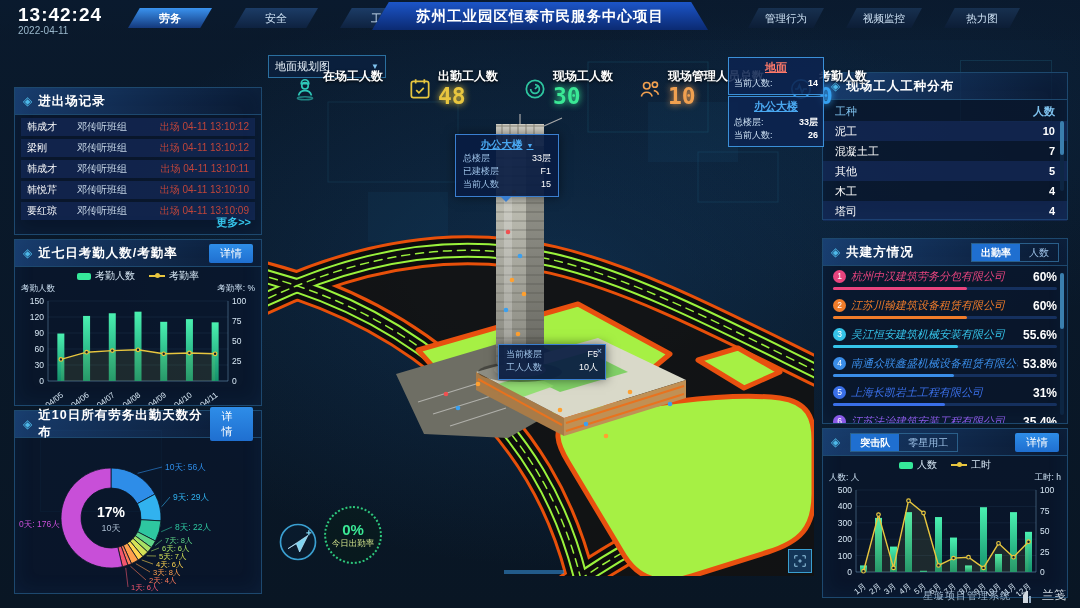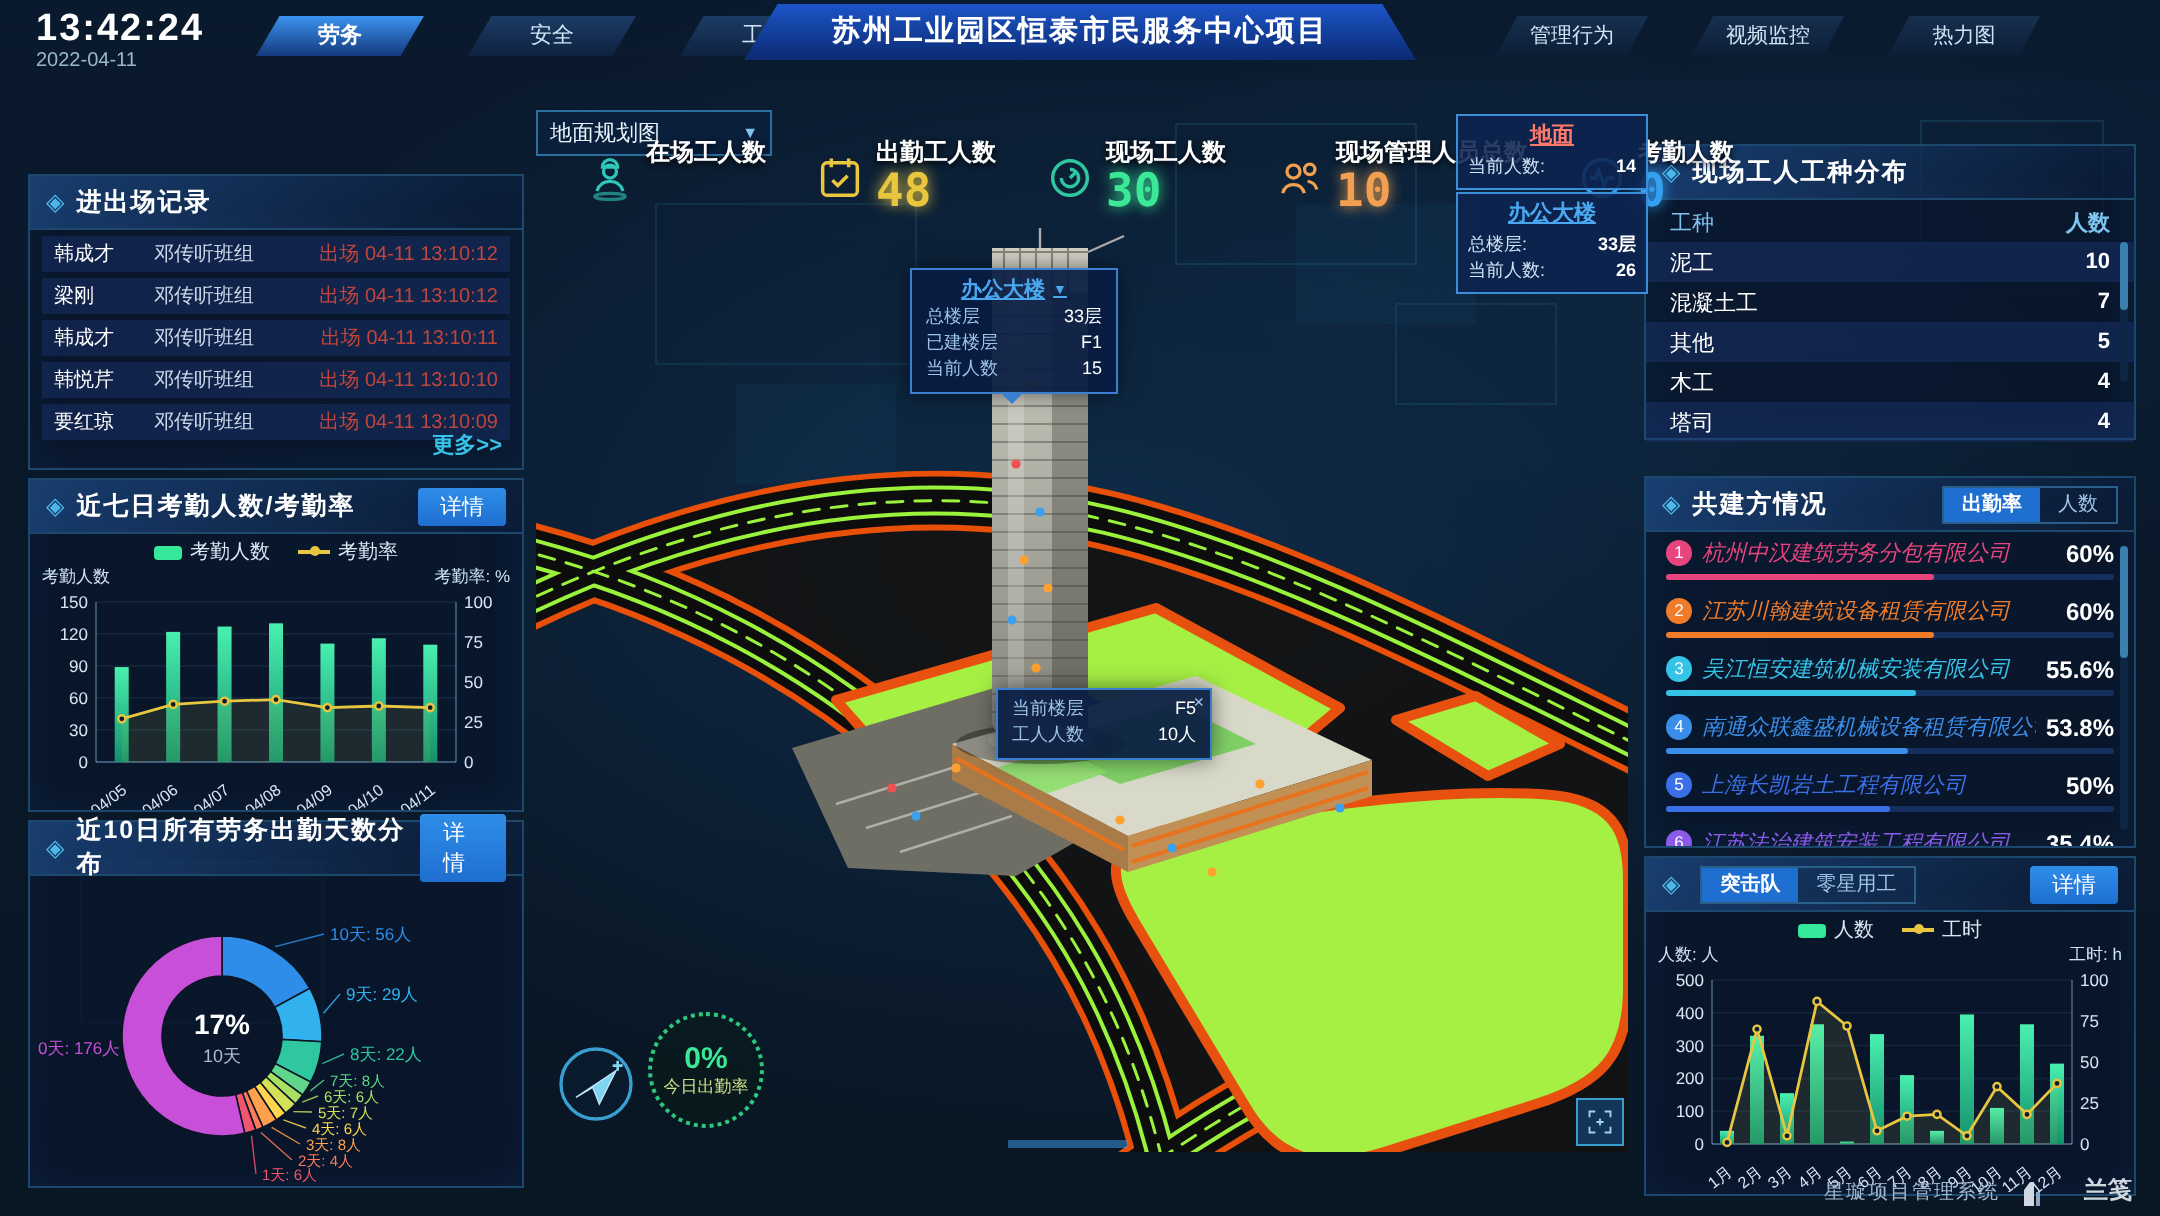--- a/index.html
+++ b/index.html
@@ -85,21 +85,21 @@
   #compass{position:absolute;left:278px;top:522px;z-index:3;cursor:pointer;}
   #gauge{position:absolute;left:324px;top:506px;width:54px;height:54px;border:2px dotted #2ec77f;border-radius:50%;
     background:rgba(8,28,26,.6);z-index:3;display:flex;flex-direction:column;align-items:center;justify-content:center;}
   #gauge .gv{font-size:15px;font-weight:bold;color:#3ae895;}
   #gauge .gl{font-size:8.5px;color:#cfe08a;}
   #fs-btn{position:absolute;left:788px;top:549px;width:22px;height:22px;background:rgba(20,60,100,.85);border:1px solid #3a9fd0;z-index:3;cursor:pointer;display:flex;align-items:center;justify-content:center;}
   #map{position:absolute;left:268px;top:42px;z-index:1;}
   
   #footer{position:absolute;right:14px;bottom:4px;display:flex;align-items:center;gap:10px;z-index:3;}
   #footer .sys{font-size:10px;color:#9fb8cf;letter-spacing:1px;}
-  #footer .logo{display:flex;align-items:flex-end;gap:20px;font-size:12px;font-weight:bold;color:#cfd8e0;}
+  #footer .logo{display:flex;align-items:flex-end;gap:9px;font-size:12px;font-weight:normal;color:#cfd8e0;}
   .deco{position:absolute;border:1px solid rgba(42,127,159,.22);z-index:0;}
 </style>
 </head>
 <body>
 
 <div id="stage">
 
   <div class="deco" style="left:960px;top:60px;width:90px;height:60px;"></div>
   <div class="deco" style="left:40px;top:430px;width:120px;height:80px;background:rgba(40,120,160,.05);"></div>
 
@@ -591,21 +591,21 @@
             <div class="ppct">53.8%</div>
           </div>
           <div class="ptrack">
             <div class="pfill" style="width: 53.8%; background: rgb(58, 141, 232);"></div>
           </div>
         </div>
         <div class="pi">
           <div class="pi-row">
             <div class="badge" style="background: rgb(58, 111, 232);">5</div>
             <div class="pname" style="color: rgb(58, 111, 232);">上海长凯岩土工程有限公司</div>
-            <div class="ppct">50%</div>
+            <div class="ppct">31%</div>
           </div>
           <div class="ptrack">
             <div class="pfill" style="width: 50%; background: rgb(58, 111, 232);"></div>
           </div>
         </div>
         <div class="pi">
           <div class="pi-row">
             <div class="badge" style="background: rgb(138, 90, 232);">6</div>
             <div class="pname" style="color: rgb(138, 90, 232);">江苏法治建筑安装工程有限公司</div>
             <div class="ppct">35.4%</div>

